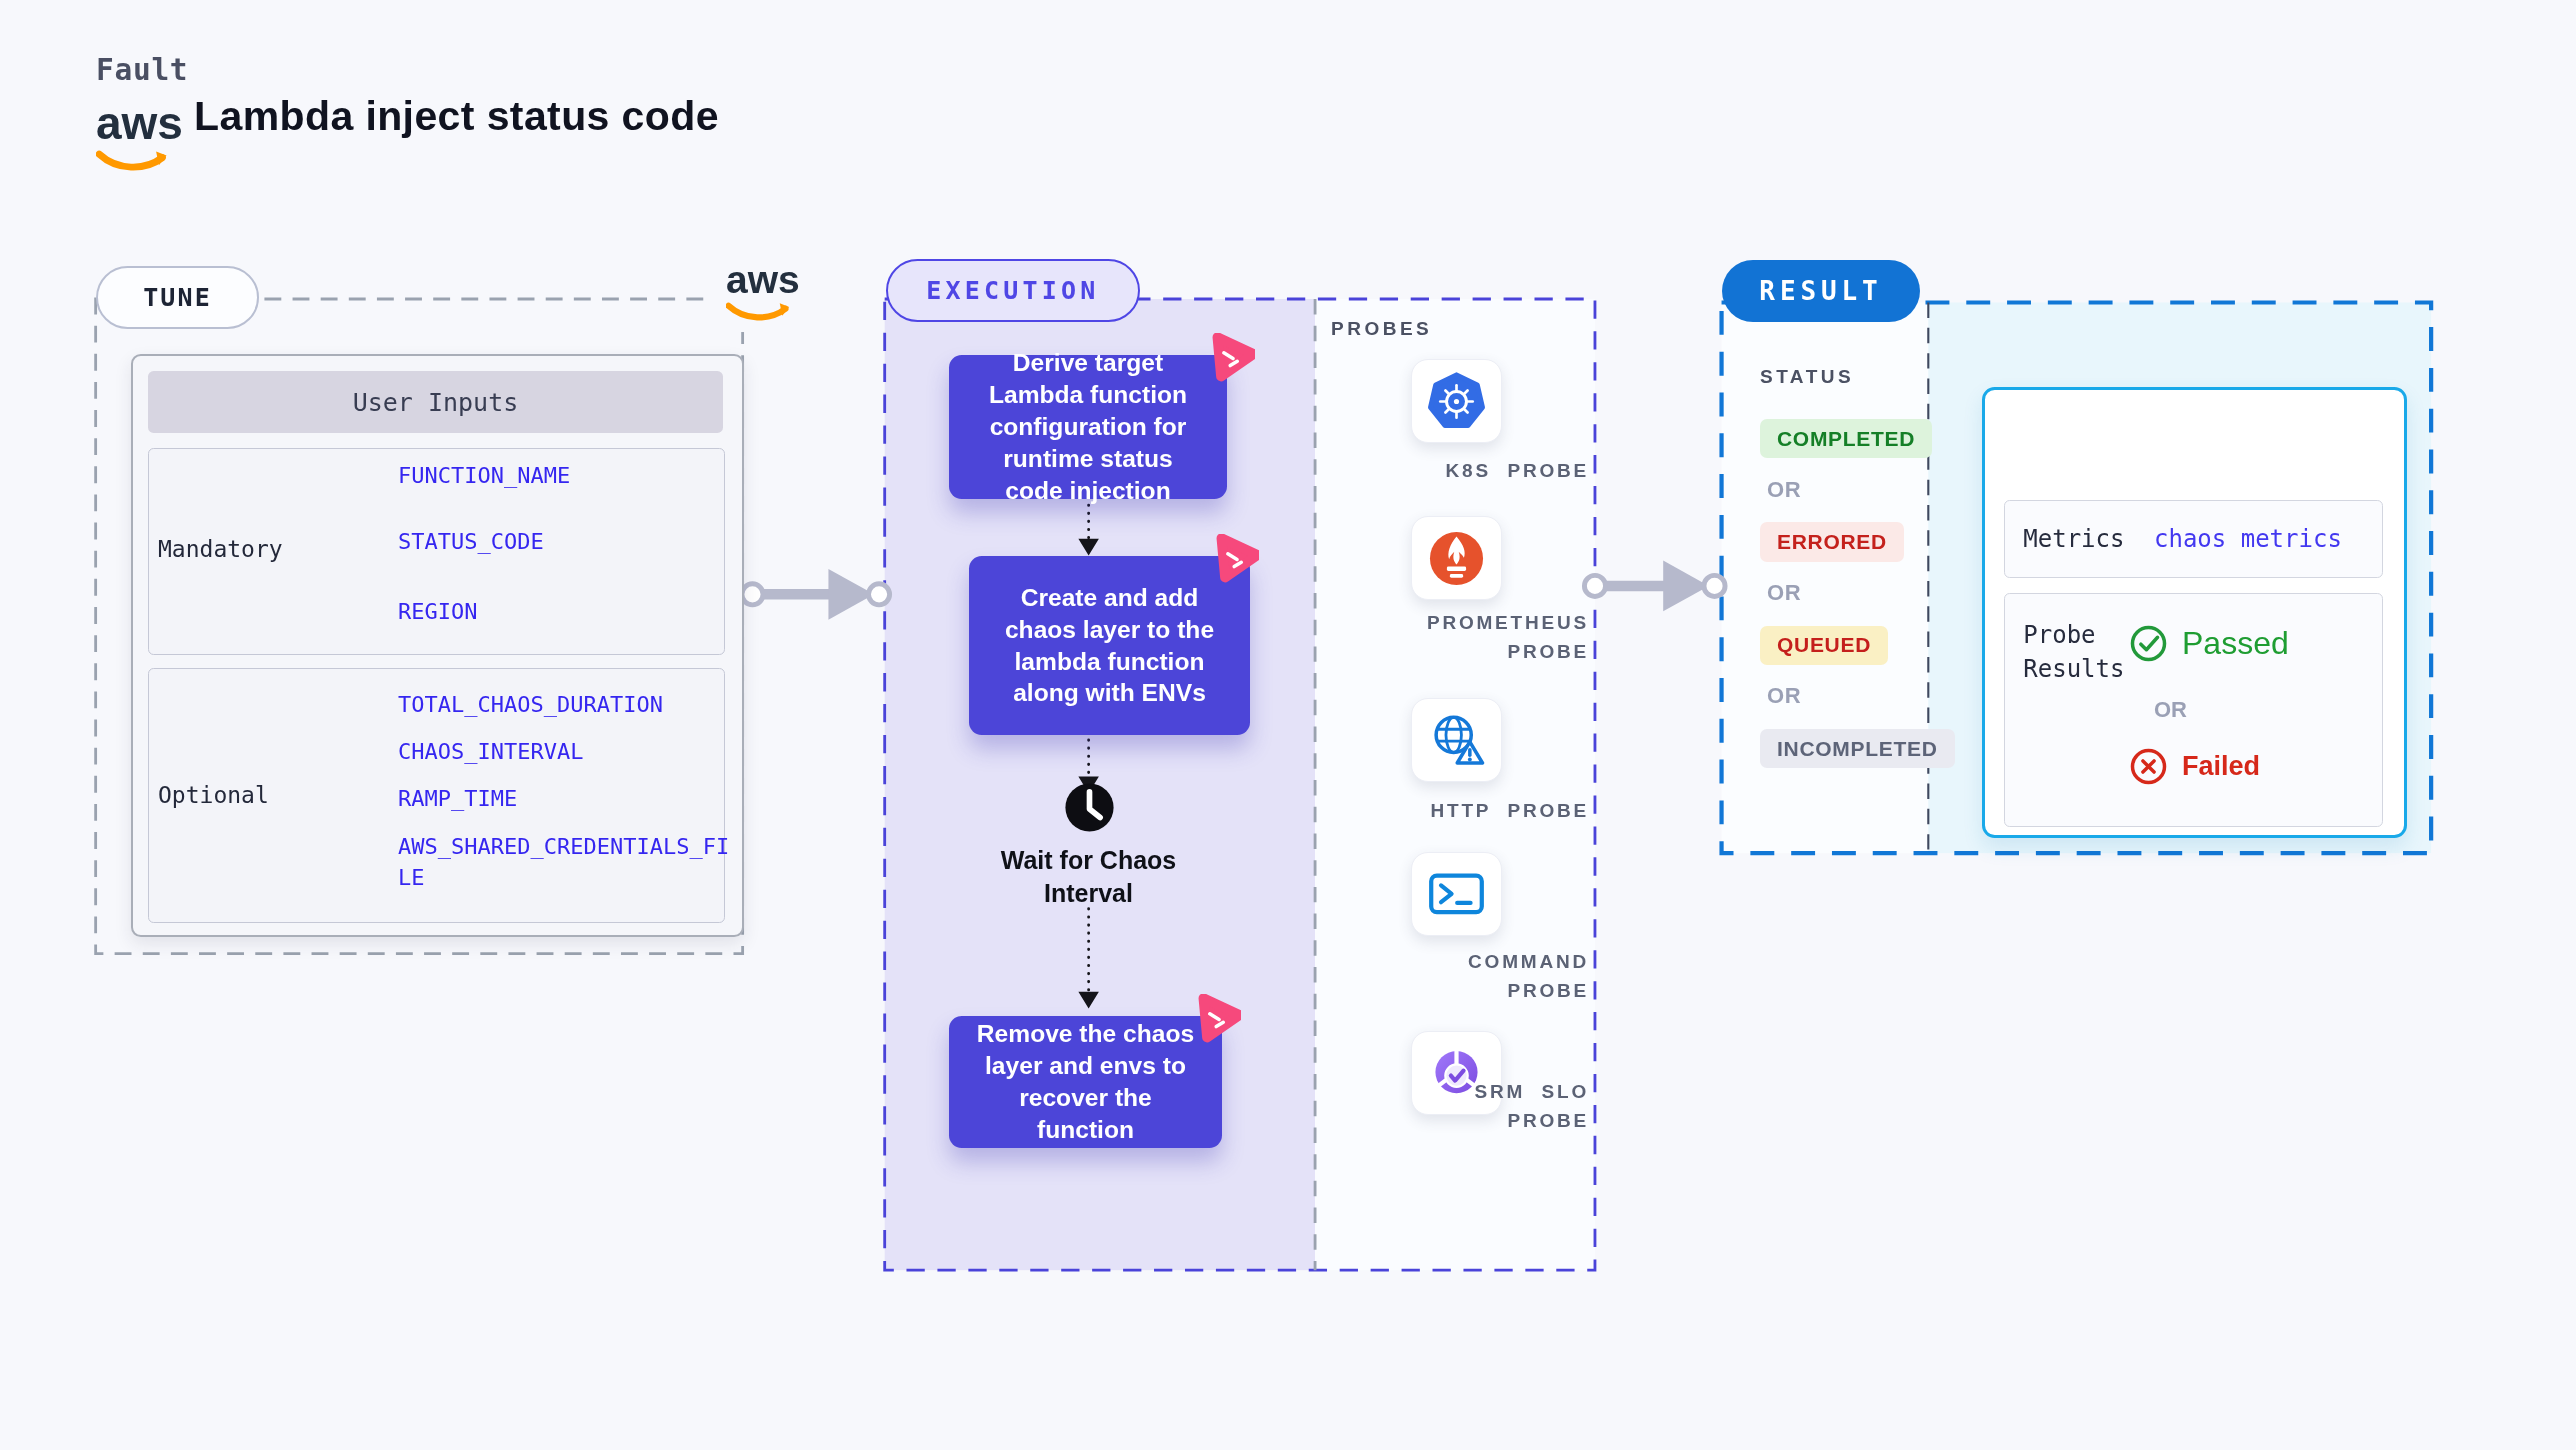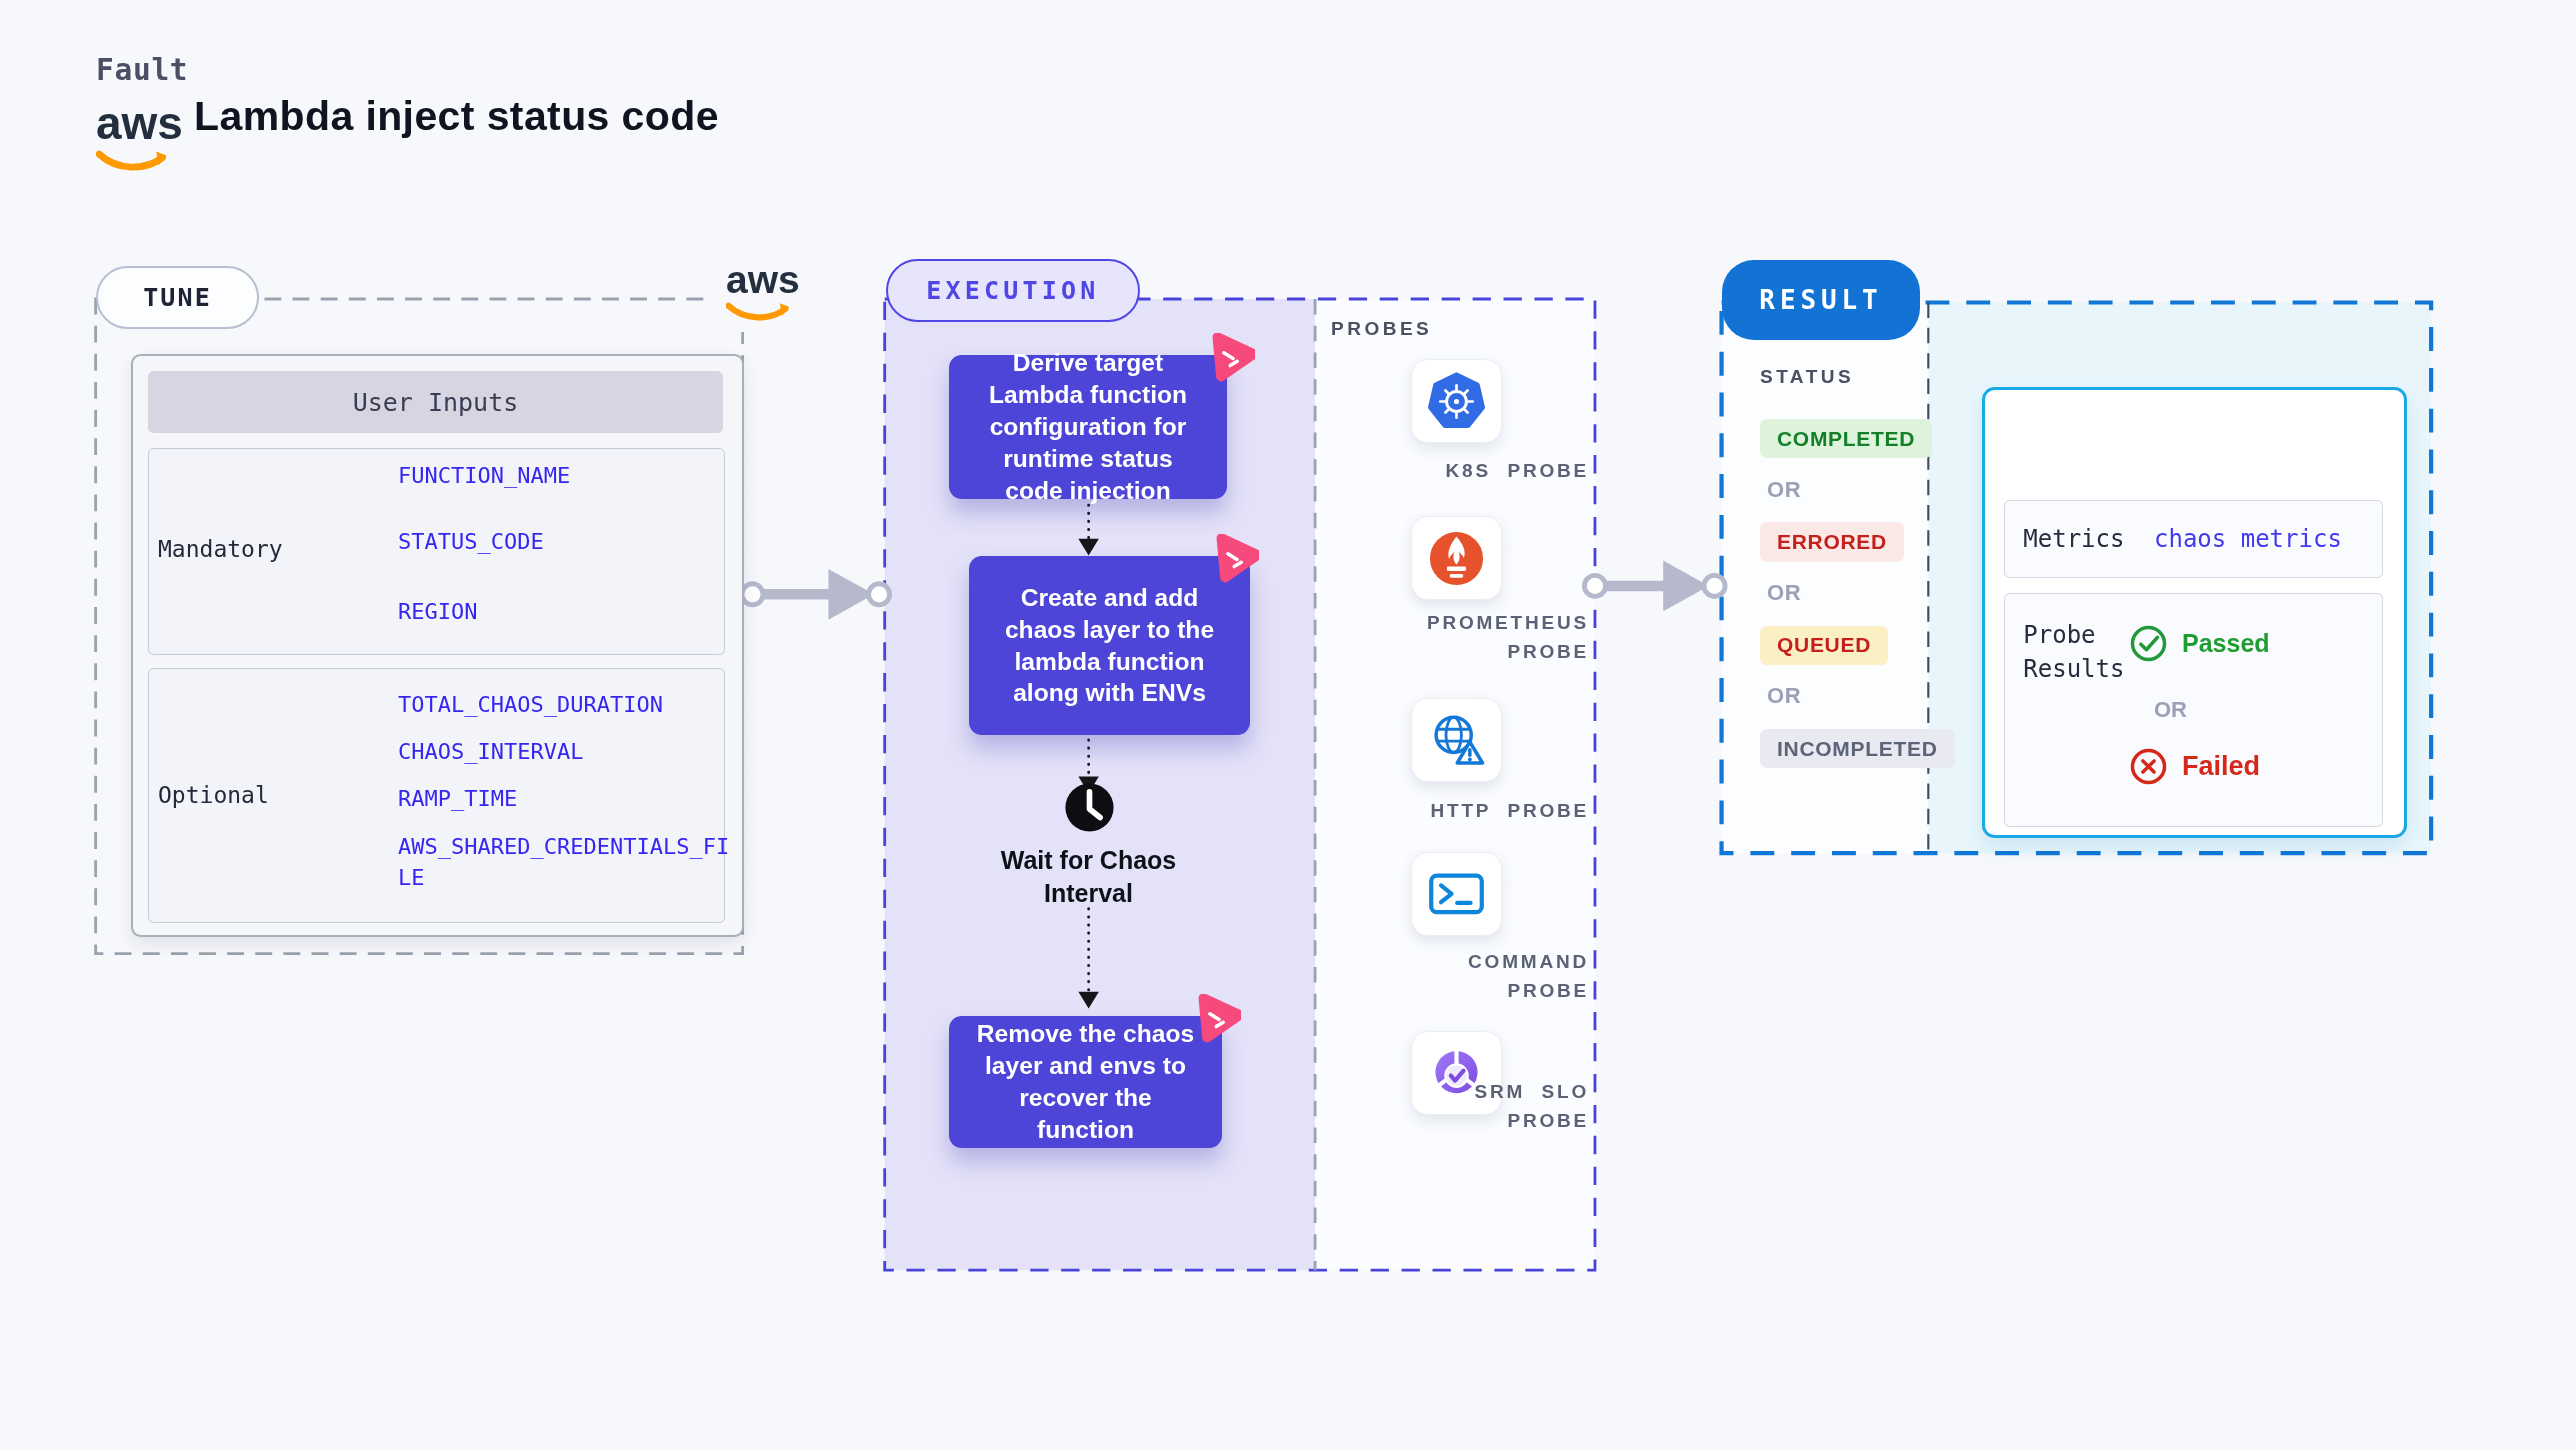--- a/index.html
+++ b/index.html
@@ -14,21 +14,21 @@
   .aws-header .aws-word{font-size:46px;}
   .page-title{left:194px;top:93px;font-size:41px;font-weight:800;color:#101320;letter-spacing:0.4px;}
 
   
   .badge{display:flex;align-items:center;justify-content:center;border-radius:32px;
          font-family:"DejaVu Sans Mono",monospace;font-weight:bold;}
   .badge-tune{left:96px;top:266px;width:159px;height:59px;background:#fcfdff;border:2.8px solid #b9bfd2;
               color:#1d2435;font-size:25px;letter-spacing:2.1px;}
   .badge-execution{left:886px;top:259px;width:250px;height:59px;background:#e7e5fb;border:2.8px solid #4f46e5;
               color:#4f46e5;font-size:25px;letter-spacing:4.2px;}
-  .badge-result{left:1722px;top:260px;width:198px;height:80px;background:#1273d4;border:none;
+  .badge-result{left:1722px;top:260px;width:198px;height:62px;background:#1273d4;border:none;
               color:#ffffff;font-size:26px;letter-spacing:4.9px;}
 
   
   .ui-card{left:131px;top:354px;width:609px;height:579px;background:#f5f6fa;border:2.1px solid #a9aeb8;
            border-radius:9.8px;box-shadow:0 7px 17px rgba(40,44,70,.10);}
   .ui-header{left:148px;top:371px;width:575px;height:62px;background:#d7d5e1;border-radius:5.6px;
              display:flex;align-items:center;justify-content:center;font-size:25px;color:#383d52;}
   .param-row{background:#f3f4f9;border:1.4px solid #c5c8d6;border-radius:5.6px;}
   .row-mandatory{left:148px;top:448px;width:575px;height:205px;}
   .row-optional{left:148px;top:668px;width:575px;height:253px;}
@@ -74,21 +74,21 @@
                  display:flex;align-items:center;justify-content:center;font-size:25px;color:#5a5f73;}
   .output-row{background:#fafbfe;border:1.4px solid #d3d6e0;border-radius:5.6px;}
   .metrics-row{left:19px;top:110px;width:377px;height:76px;}
   .proberes-row{left:19px;top:203px;width:377px;height:232px;}
   .metrics-label{left:18.3px;top:0;height:76px;display:flex;align-items:center;font-size:24px;color:#262b3d;}
   .metrics-value{left:149px;top:0;height:76px;display:flex;align-items:center;font-size:24px;color:#4338f0;}
   .proberes-label{left:18.3px;top:25px;width:120px;font-size:24px;color:#262b3d;line-height:1.4;}
   .res-item{left:124px;display:flex;align-items:center;gap:14px;}
   .res-passed{top:29.5px;}
   .res-failed{top:153px;}
-  .res-text-pass{font-size:25px;font-weight:bold;color:#1f9d32;}
+  .res-text-pass{font-size:32px;font-weight:normal;color:#1f9d32;}
   .res-text-fail{font-size:27px;font-weight:bold;color:#d6281a;}
   .res-or{left:149px;top:103px;font-size:22px;color:#9aa0b5;font-weight:600;}
 
   svg{display:block;}
 </style>
 </head>
 <body>
 
 <div id="canvas">
 

